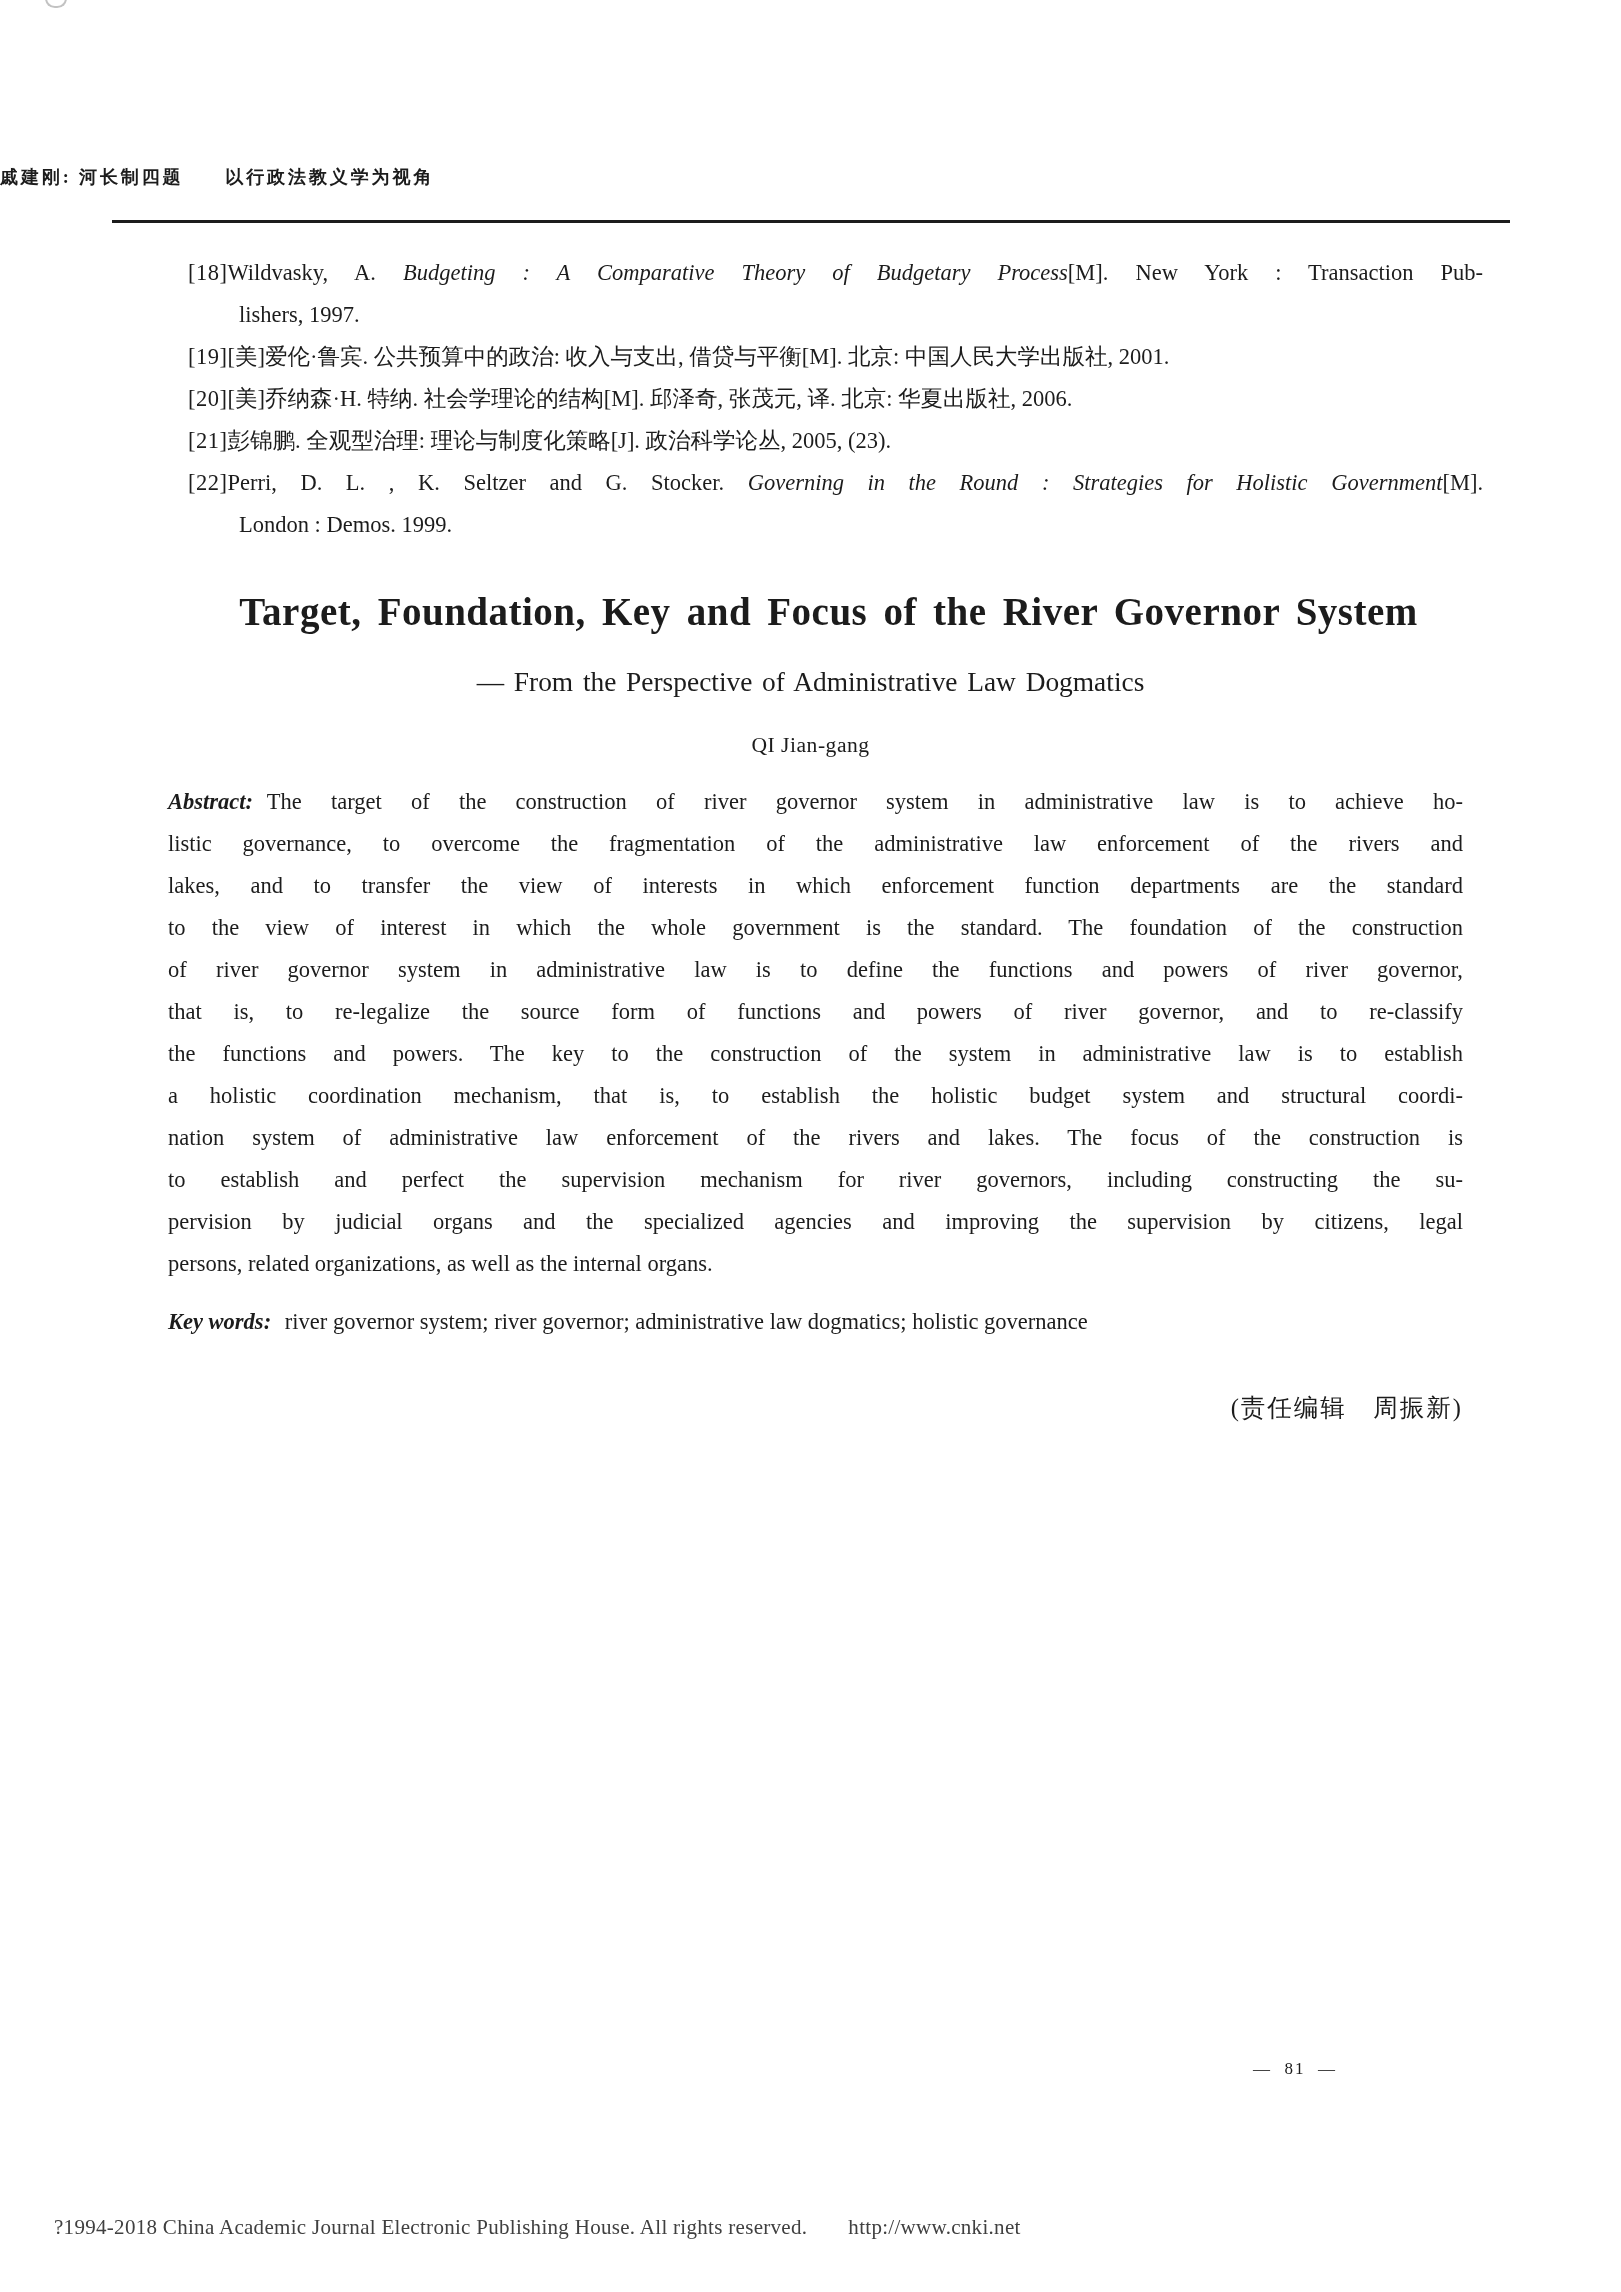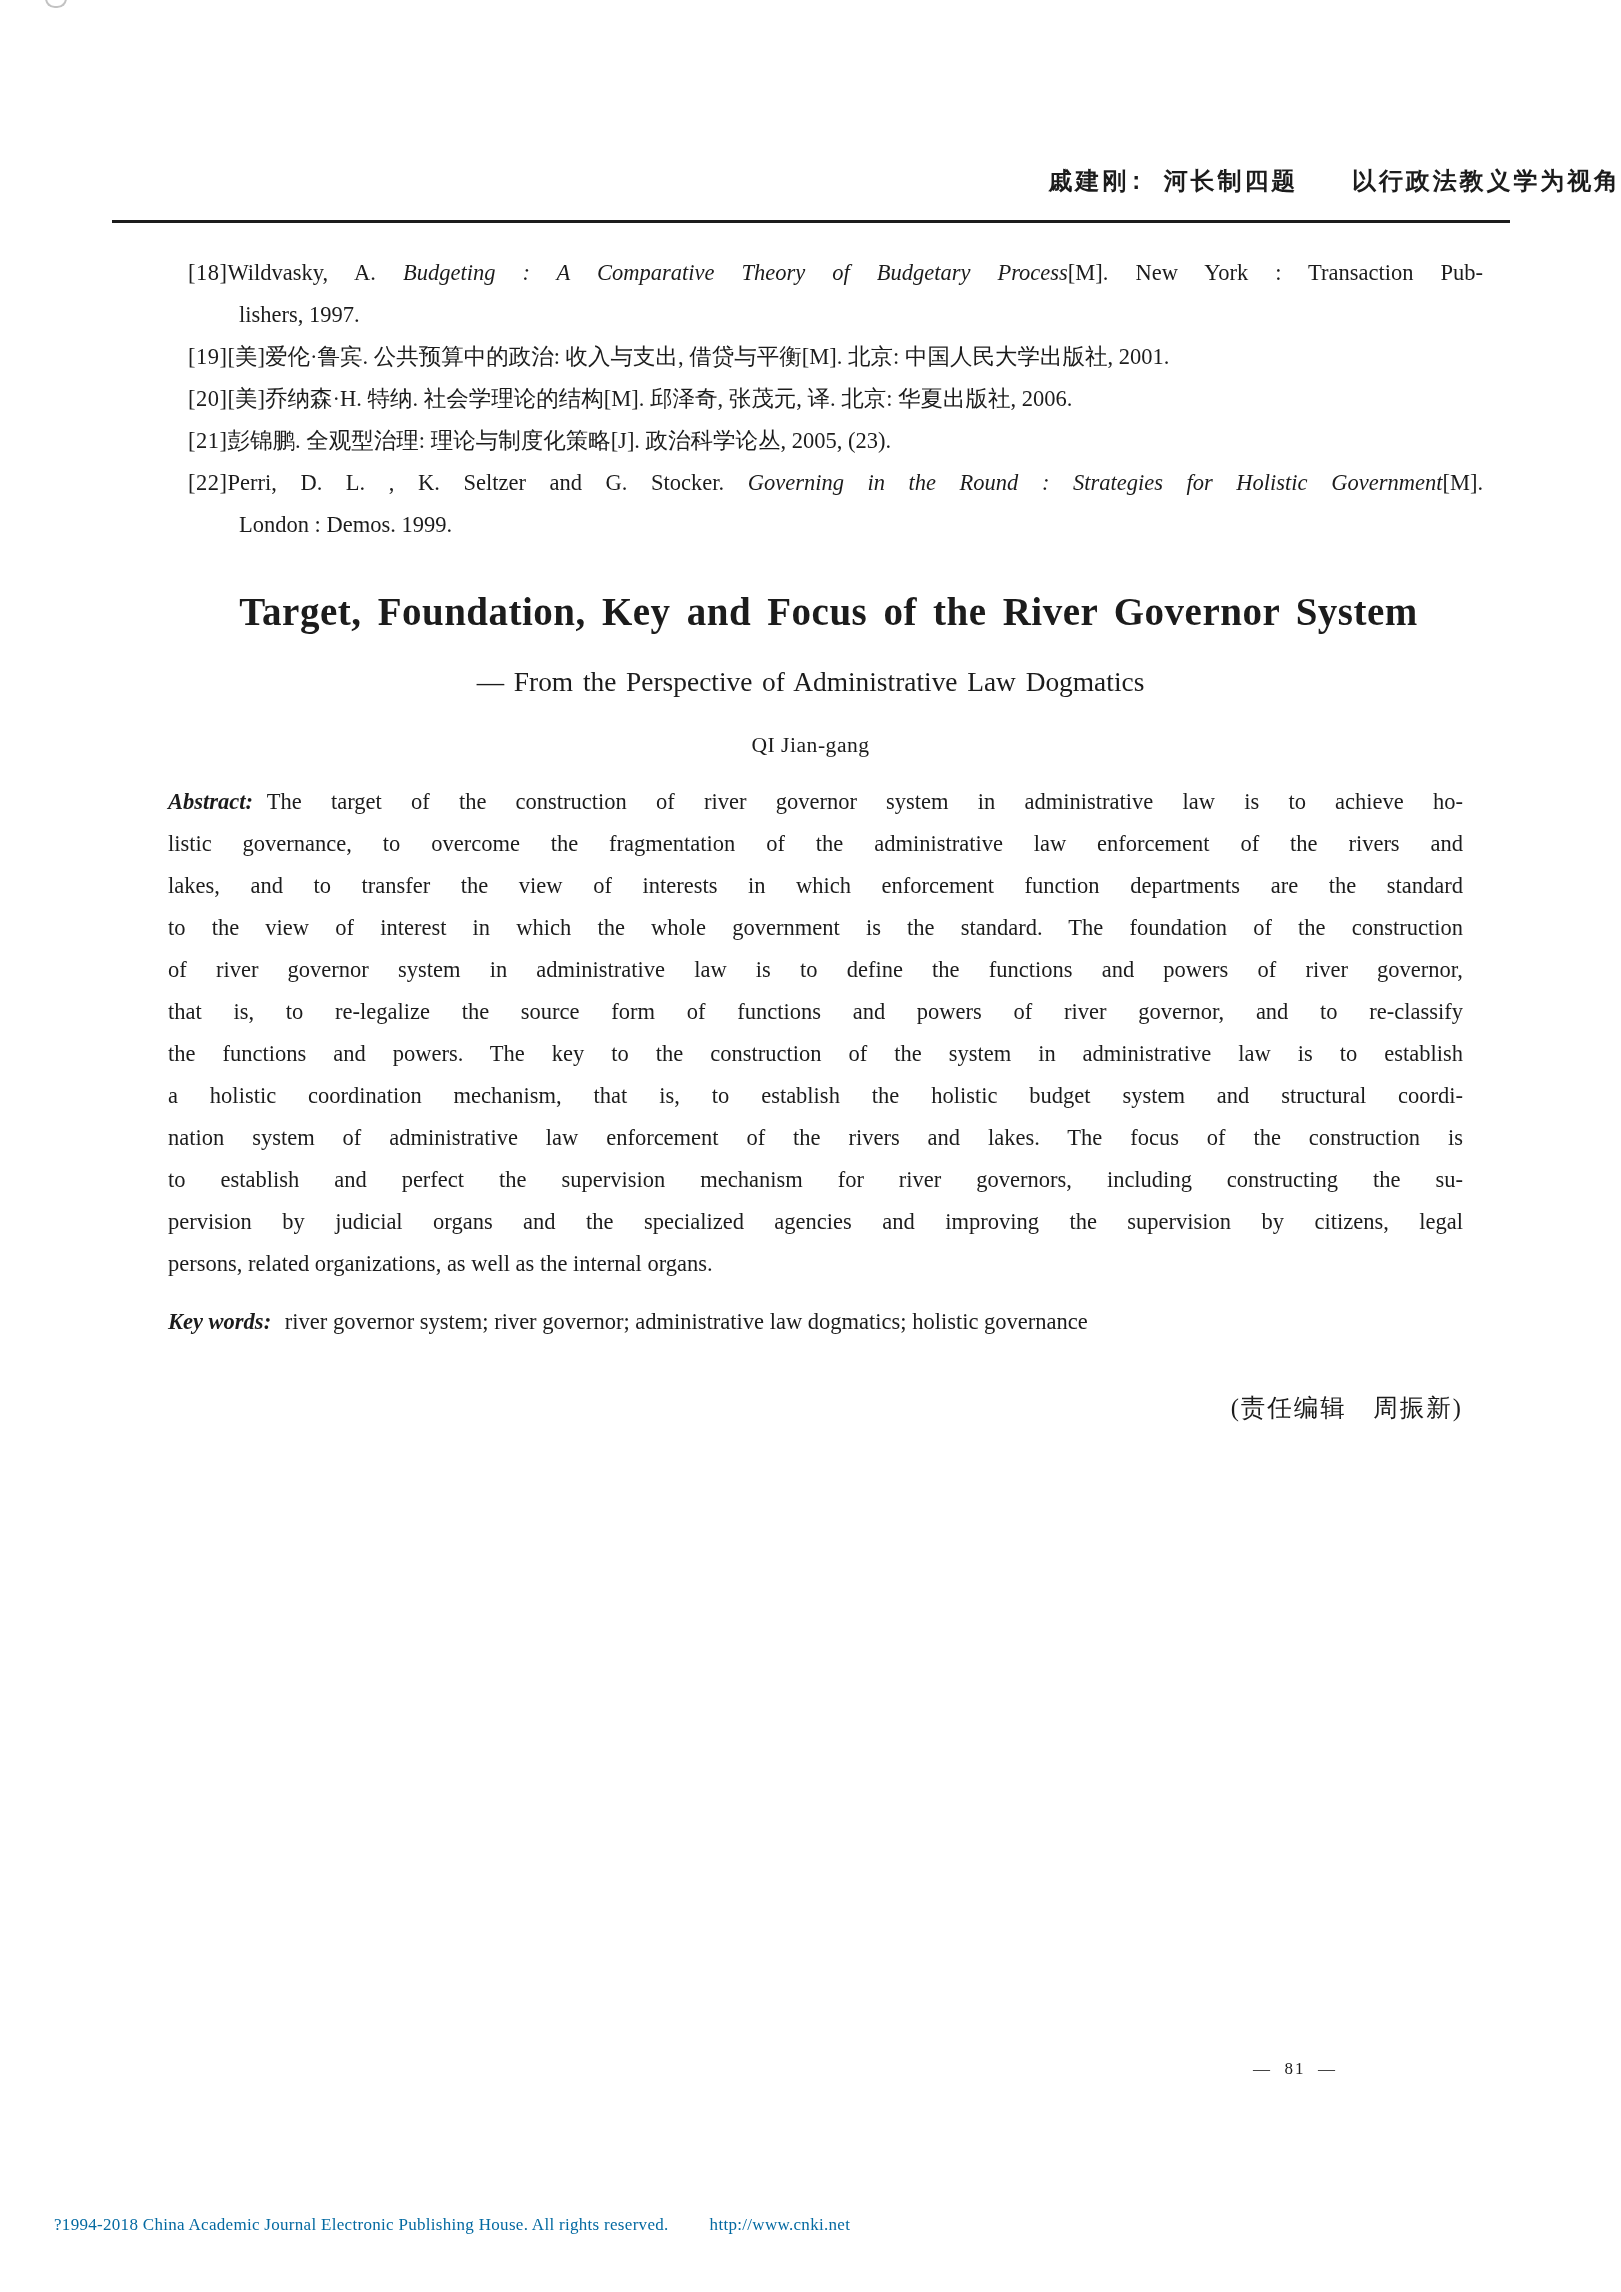--- a/index.html
+++ b/index.html
@@ -25,23 +25,23 @@
     border-top: none;
     border-radius: 0 0 9.8px 9.8px;
     opacity: 0.7;
   }
 
   .running-header {
     position: absolute;
     top: 165px;
     left: 0;
     width: 100%;
-    text-align: right;
-    font-family: Liberation Mono, monospace;
-    font-size: 24px;
+    text-align: left;
+    font-family: Liberation Serif, serif;
+    font-size: 18px;
     font-weight: 700;
     letter-spacing: 2.9px;
     white-space: pre;
   }
 
   .header-rule {
     position: absolute;
     top: 220px;
     left: 112px;
     width: 1398px;
@@ -134,22 +134,22 @@
     font-size: 17px;
     letter-spacing: 2px;
     white-space: pre;
   }
 
   .footer {
     position: absolute;
     top: 2215px;
     left: 54px;
     width: 1529px;
-    color: #0369a1;
-    font-size: 17px;
+    color: #404040;
+    font-size: 21px;
     letter-spacing: 0.3px;
   }
   .footer .url { margin-left: 41px; }
 </style>
 </head>
 <body>
 
 <div class="page">
 
   <div class="artifact"></div>

